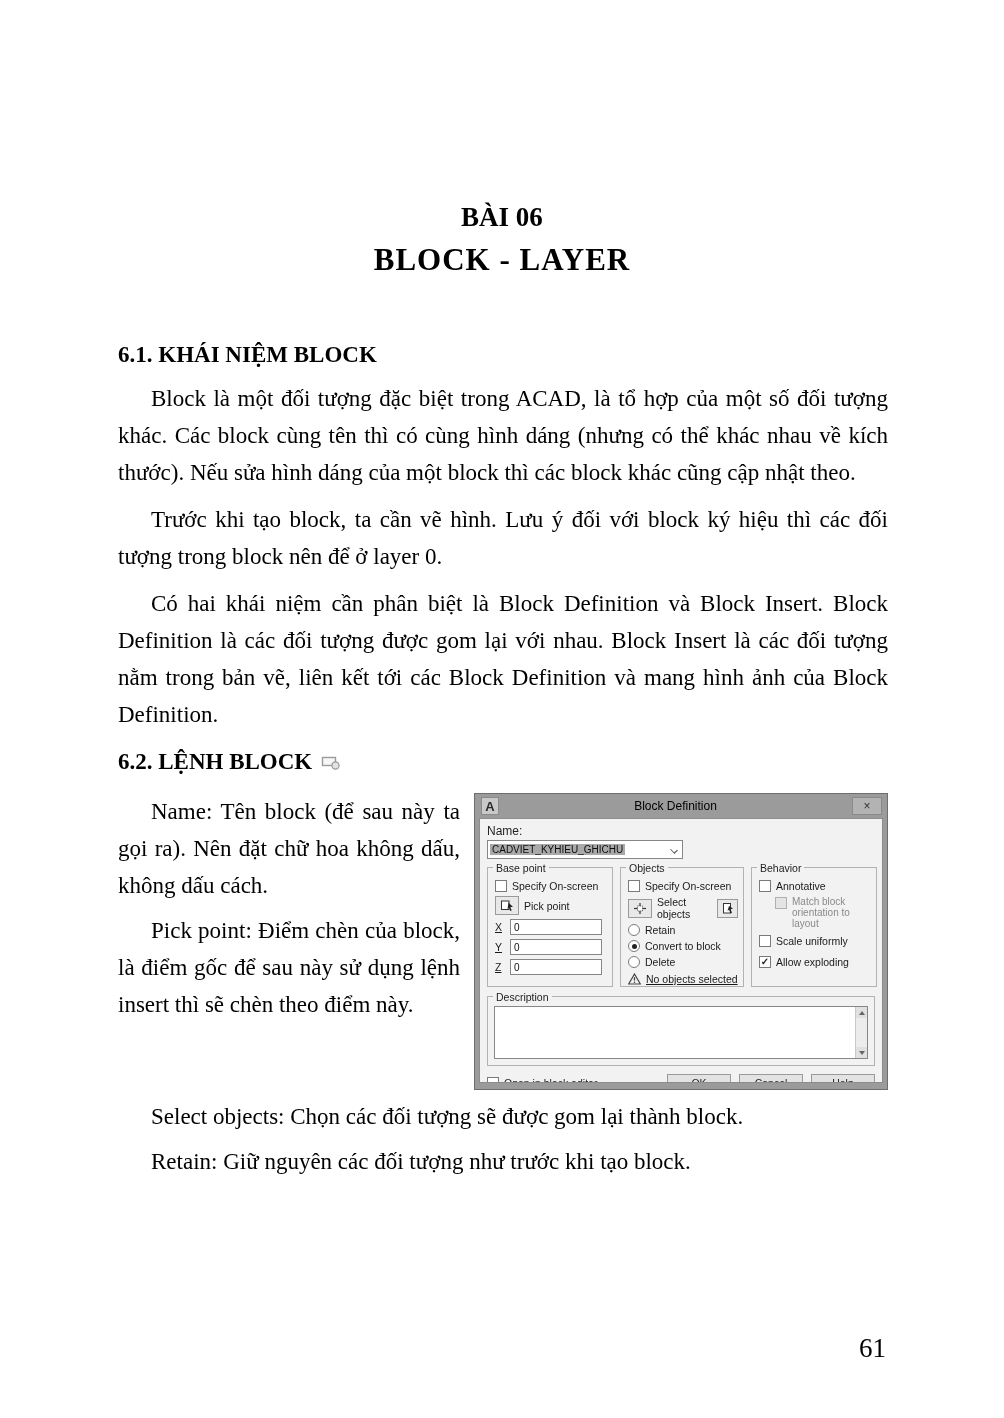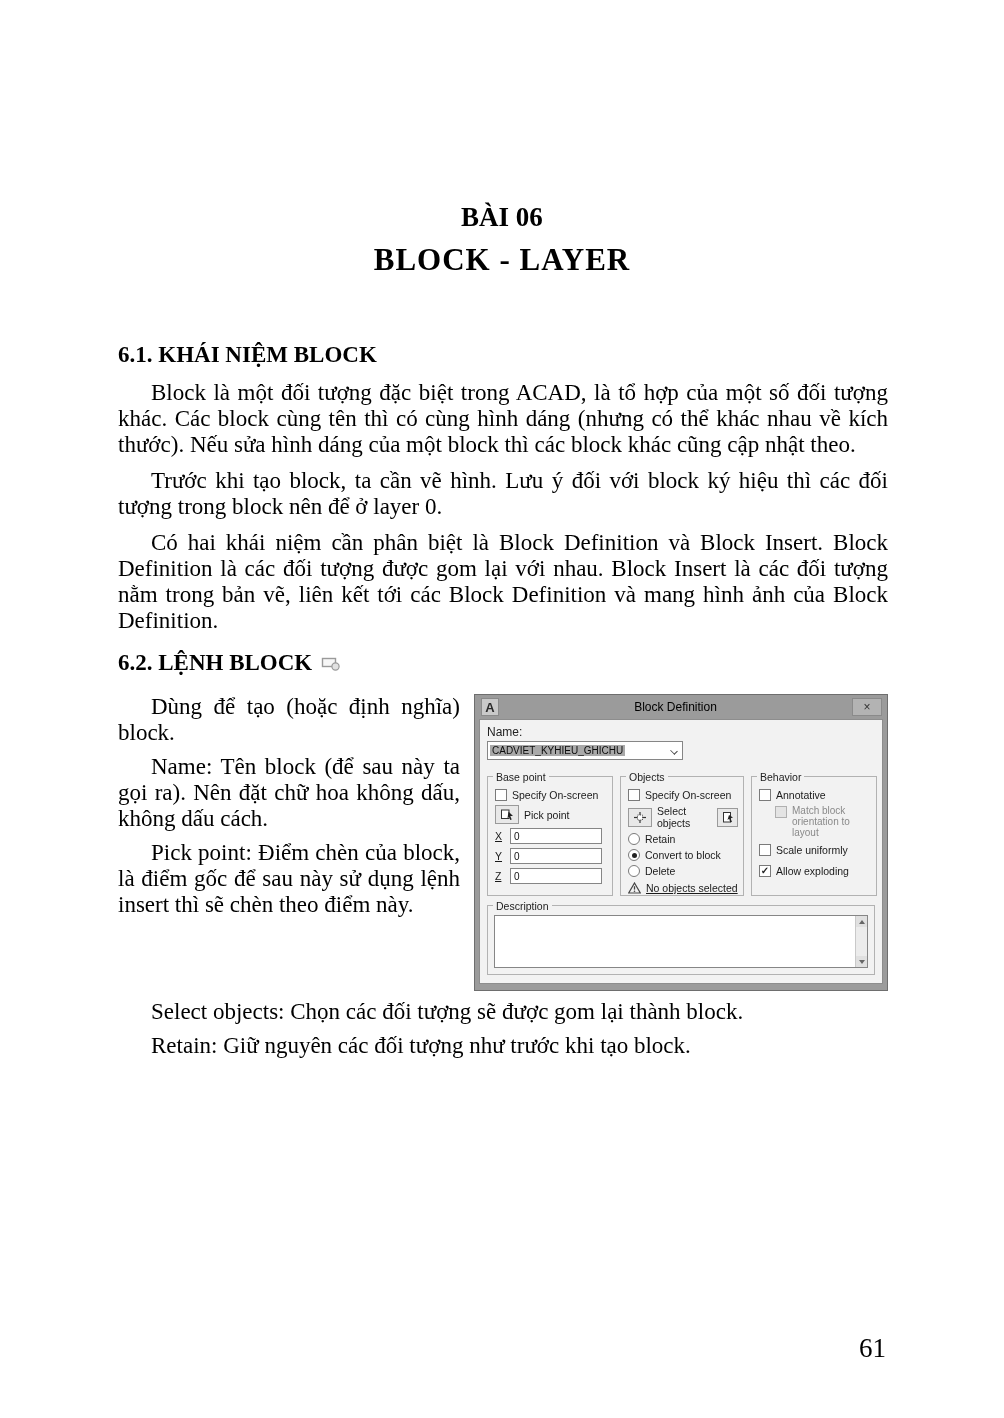--- a/index.html
+++ b/index.html
@@ -7,21 +7,21 @@
   .page {
     position:relative; width:1004px; height:1418px; background:#fff;
     font-family:"Liberation Serif", serif; color:#000; overflow:hidden;
   }
   .doc-title1 { padding-top:202px; text-align:center; font-size:27px; font-weight:bold; }
   .doc-title2 { margin-top:9px; text-align:center; font-size:31px; font-weight:bold; letter-spacing:1px; }
   .content { margin:0 116px 0 118px; }
   .h-sec { font-size:23px; font-weight:bold; }
   .h-61 { margin-top:64px; }
   .h-62 { margin-top:16px; display:flex; align-items:center; gap:8px; }
-  p.doc { font-size:23px; line-height:26px; text-align:justify; text-indent:33px; margin-top:10px; }
+  p.doc { font-size:23px; line-height:37px; text-align:justify; text-indent:33px; margin-top:10px; }
   .h-61 + p.doc { margin-top:12px; }
   .cols { display:flex; gap:14px; margin-top:16px; }
   .col-left { width:342px; }
   .col-left p.doc { margin-top:8px; }
   .col-left p.doc:first-child { margin-top:2px; }
   .bottom-paras p.doc { margin-top:8px; }
   .page-number { position:absolute; right:118px; top:1333px; font-size:27px; }
 
   
   .acad-dialog {
@@ -48,21 +48,21 @@
   }
   .lbl { font-size:12px; color:#222; display:block; }
   .combo {
     position:relative; width:196px; height:19px; background:#fff;
     border:1px solid #868686; display:flex; align-items:center; padding:0 16px 0 2px; margin-top:2px;
   }
   .combo .sel { background:#a9a9a9; color:#0c0c0c; padding:0 2px; white-space:nowrap; overflow:hidden; font-size:10px; }
   .chev { position:absolute; right:5px; top:6px; width:6px; height:6px;
     border-right:1.4px solid #444; border-bottom:1.4px solid #444; transform:rotate(45deg) scale(1,0.8); }
   .chev.small { right:4px; top:6px; }
-  .groups { display:grid; grid-template-columns:126px 124px 126px; gap:7px; margin-top:16px; }
+  .groups { display:grid; grid-template-columns:126px 124px 126px; gap:7px; margin-top:8px; }
   .group { position:relative; border:1px solid #b2b2b2; height:120px; padding:10px 5px 0 7px; background:#f2f2f2; }
   .group.short { height:70px; }
   .legend { position:absolute; top:-6px; left:5px; background:#f2f2f2; padding:0 3px; font-size:10.5px; color:#222; }
   .row { display:flex; align-items:center; gap:5px; margin-top:4px; }
   .row.first { margin-top:2px; }
   .cb { width:12px; height:12px; background:#fff; border:1px solid #7a7a7a; flex:0 0 auto;
         display:flex; align-items:center; justify-content:center; font-size:10px; color:#222; line-height:1; }
   .cb.checked::after { content:"✓"; font-weight:bold; }
   .cb.disabled { background:#e4e4e4; border-color:#b0b0b0; }
   .radio { width:12px; height:12px; border:1px solid #7a7a7a; border-radius:50%; background:#fff; flex:0 0 auto;
@@ -117,21 +117,20 @@
       <span style="display:inline-flex;">
         <svg width="22" height="17" viewBox="0 0 22 17">
           <rect x="2.5" y="3.5" width="13" height="8" fill="#f7f7f7" stroke="#9a9a9a" stroke-width="1.4"></rect>
           <circle cx="15.5" cy="11.5" r="3.6" fill="#e2e2e2" stroke="#9a9a9a" stroke-width="1.2"></circle>
         </svg>
       </span>
     </div>
 
     <div class="cols">
       <div class="col-left">
-        <p class="doc">Dùng để tạo (hoặc định nghĩa) block.</p>
         <p class="doc">Name: Tên block (để sau này ta gọi ra). Nên đặt chữ hoa không dấu, không dấu cách.</p>
         <p class="doc">Pick point: Điểm chèn của block, là điểm gốc để sau này sử dụng lệnh insert thì sẽ chèn theo điểm này.</p>
       </div>
 
       <div class="acad-dialog">
         <div class="titlebar">
           <span class="tb-logo">A</span>
           <span class="tb-title">Block Definition</span>
           <span class="tb-close">×</span>
         </div>

